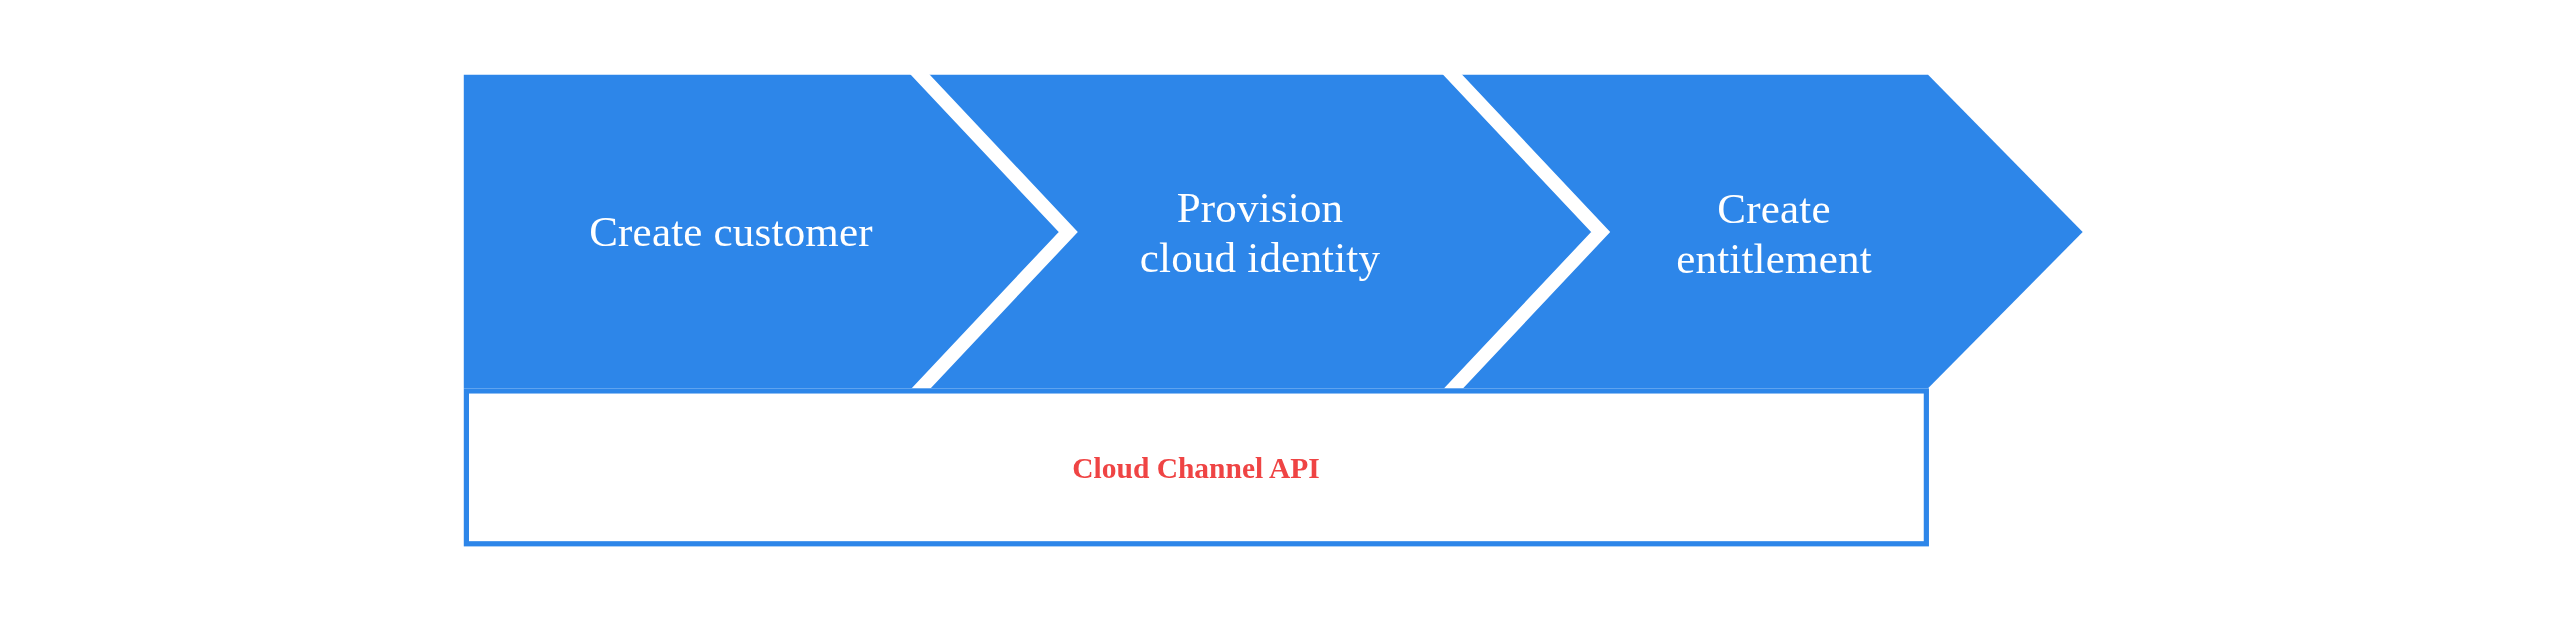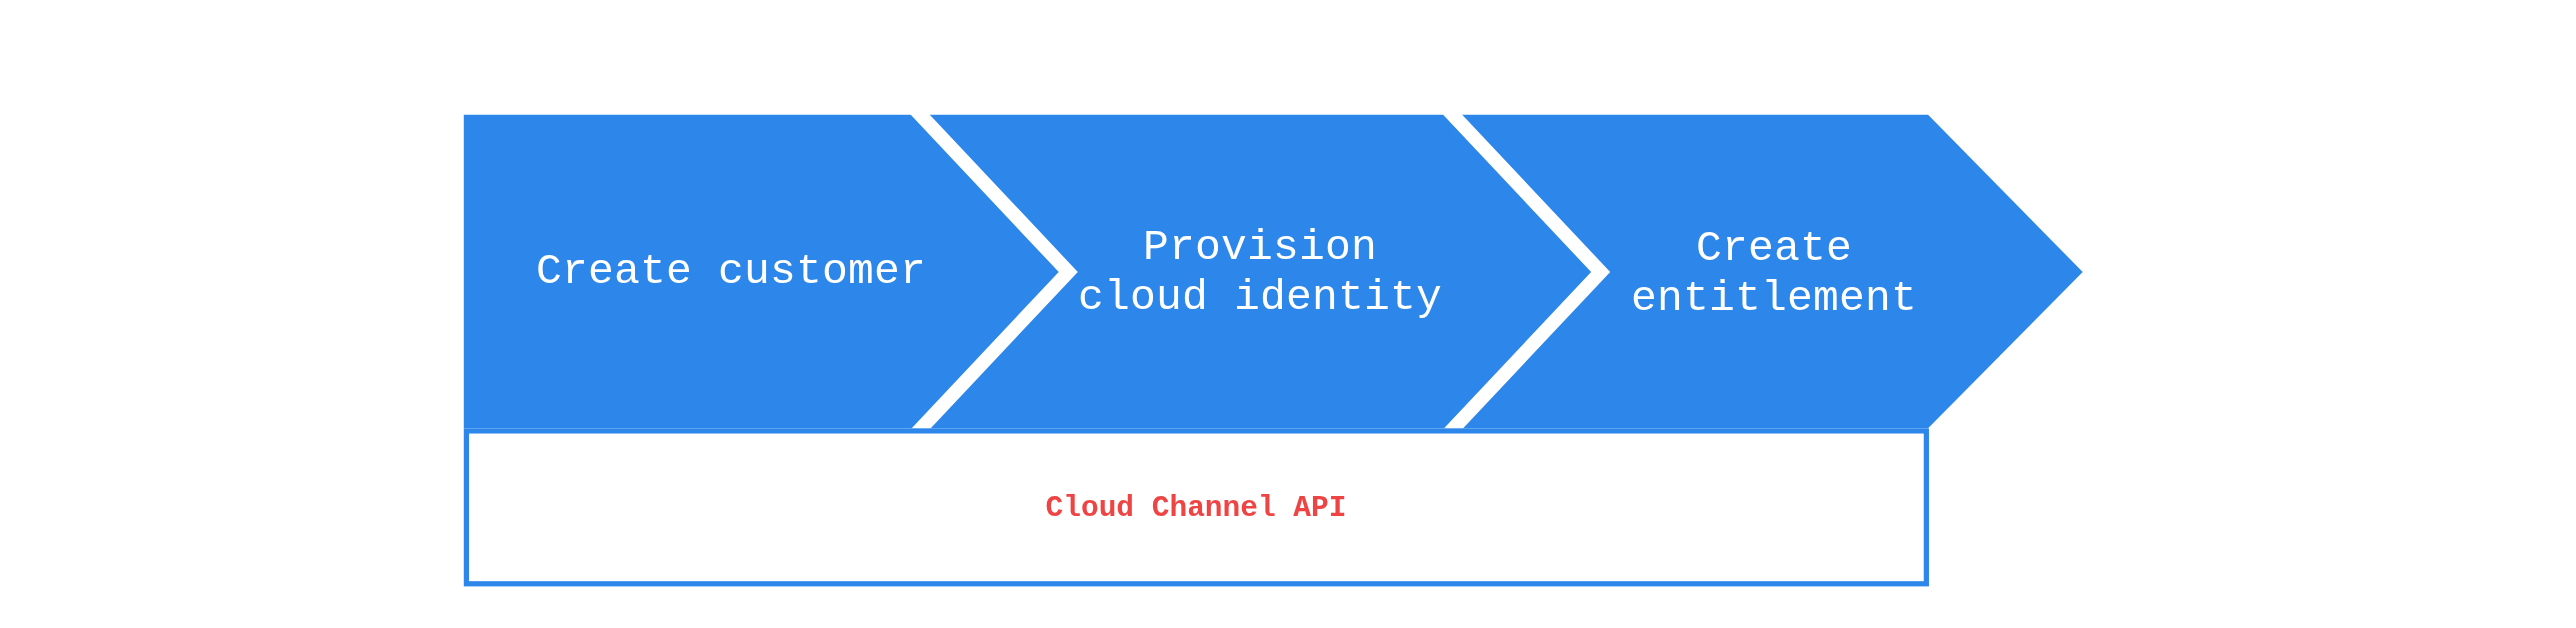--- a/index.html
+++ b/index.html
@@ -6,22 +6,21 @@
     margin: 0;
     padding: 0;
     background: #ffffff;
   }
   .canvas {
     position: relative;
     width: 2576px;
     height: 565px;
     background: #ffffff;
     overflow: hidden;
-    font-family: Liberation Mono, monospace;
-    margin-top: 40px;
+    font-family: Liberation Serif, serif;
   }
   .flow-svg {
     position: absolute;
     left: 0;
     top: 0;
     width: 2576px;
     height: 629px;
     display: block;
   }
   .step-label {

